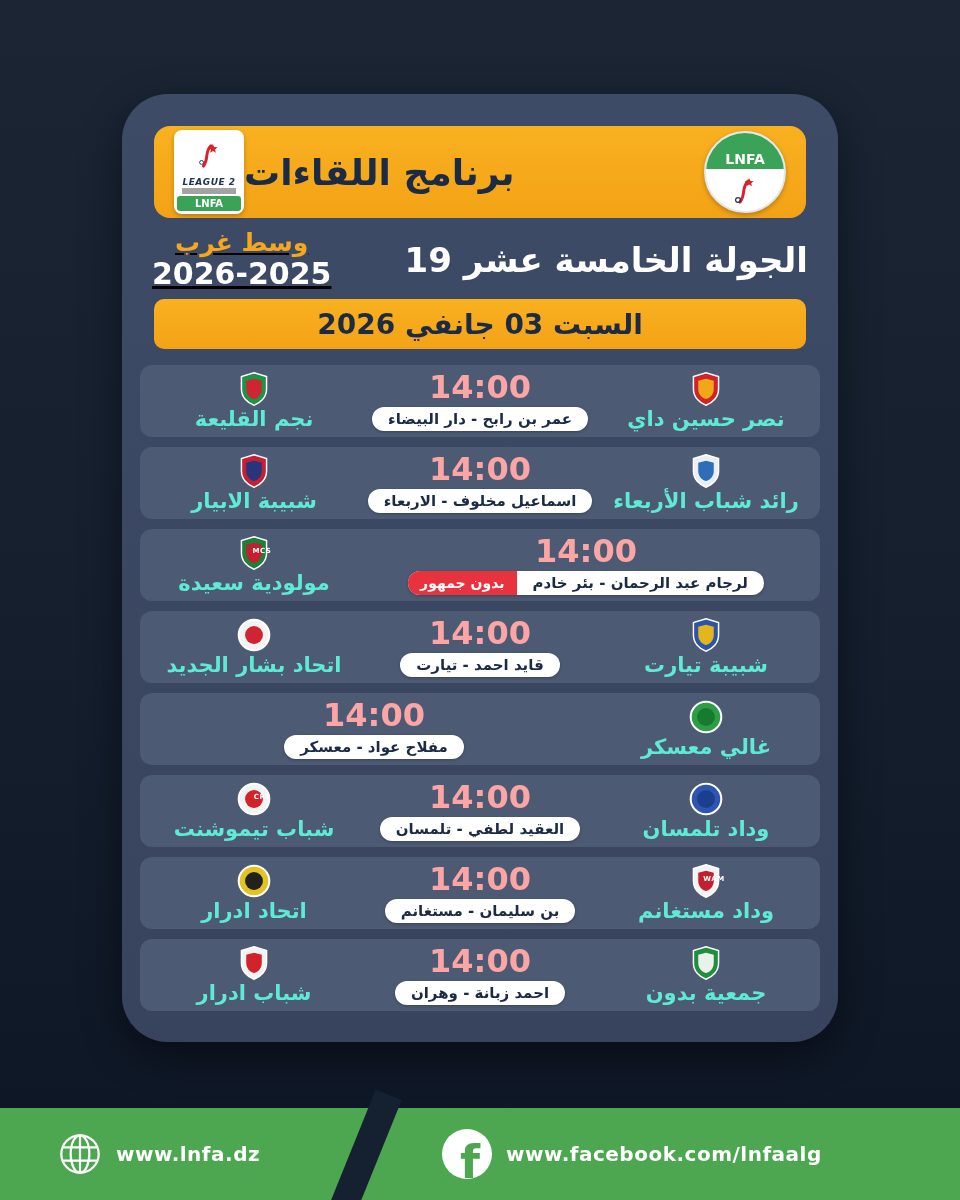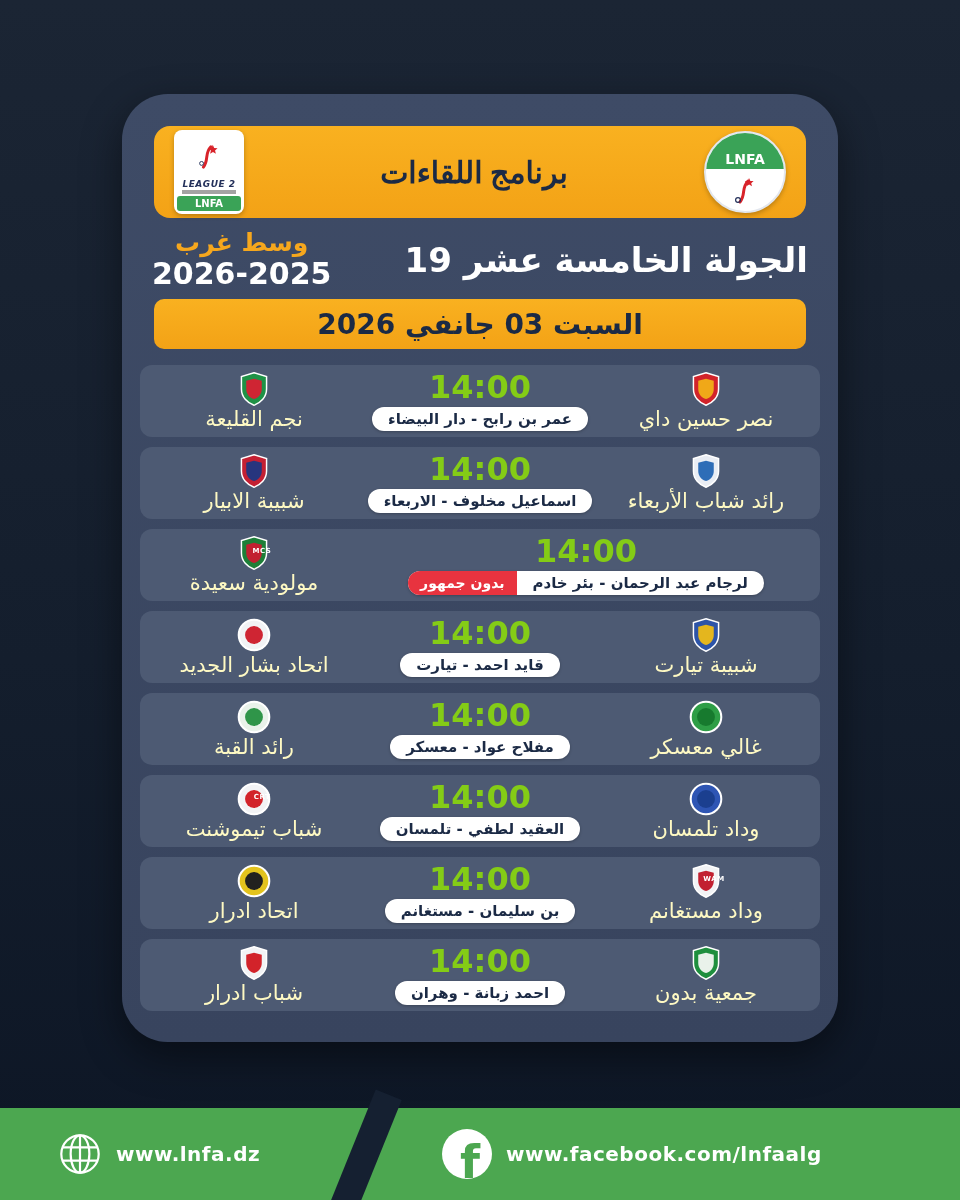--- a/index.html
+++ b/index.html
@@ -10,64 +10,64 @@
   
   .panel{position:absolute;left:122px;top:94px;width:716px;height:948px;
          background:linear-gradient(180deg,#3e4b66 0%,#38445e 100%);
          border-radius:46px;box-shadow:0 14px 40px rgba(0,0,0,.45);}
 
   
   .banner{width:652px;height:92px;margin:32px auto 0;border-radius:16px;
           background:linear-gradient(180deg,#f9b120,#f3a216);
           display:flex;align-items:center;justify-content:space-between;
           padding:0 20px;box-sizing:border-box;}
-  .poster-title{flex:1;text-align:center;font-size:30px;font-weight:800;color:#1b2a45;font-family:Liberation Serif, serif;}
+  .poster-title{flex:1;text-align:left;font-size:36px;font-weight:800;color:#1b2a45;}
 
   .l2-badge{width:70px;height:84px;background:#fff;border-radius:8px;
             display:flex;flex-direction:column;align-items:center;justify-content:flex-end;
             padding:3px;box-sizing:border-box;box-shadow:0 2px 5px rgba(0,0,0,.25);}
   .l2-fig{flex:1;display:flex;align-items:center;justify-content:center;width:100%;}
   .l2-league{font-size:9px;font-style:italic;font-weight:700;color:#23305a;letter-spacing:.5px;
-             border-bottom:4px solid #a3a3a3;padding-bottom:1px;margin-bottom:2px;white-space:nowrap;}
+             border-bottom:6px solid #a3a3a3;padding-bottom:1px;margin-bottom:2px;white-space:nowrap;}
   .l2-band{width:100%;background:#3aa357;color:#fff;font-size:10px;font-weight:800;
            text-align:center;border-radius:3px;padding:2px 0;}
 
   .lnfa-badge{width:78px;height:78px;border-radius:50%;background:#fff;overflow:hidden;
               border:2px solid #e3e7ee;display:flex;flex-direction:column;
               box-shadow:0 2px 5px rgba(0,0,0,.25);}
   .lnfa-top{height:34px;background:#3aa357;display:flex;align-items:flex-end;justify-content:center;
             color:#fff;font-size:14px;font-weight:800;padding-bottom:2px;}
   .lnfa-bottom{flex:1;display:flex;align-items:center;justify-content:center;}
 
   
   .subheader{width:656px;margin:9px auto 0;display:flex;direction:rtl;
              justify-content:space-between;align-items:center;min-height:66px;}
   .round-title{font-size:34px;font-weight:800;color:#fff;white-space:nowrap;}
-  .group-season{text-align:center;direction:rtl;}
+  .group-season{text-align:center;direction:rtl;text-decoration:underline;}
   .group-label{font-size:25px;font-weight:800;color:#f6a71d;line-height:1.1;}
   .season-label{font-size:30px;font-weight:800;color:#fff;line-height:1.15;direction:ltr;}
 
   
   .datebar{width:652px;height:50px;margin:6px auto 16px;border-radius:10px;
            background:linear-gradient(180deg,#f9b120,#f3a216);
            display:flex;align-items:center;justify-content:center;
            font-size:28px;font-weight:800;color:#1b2a45;direction:rtl;}
 
   
   .matches{width:680px;margin:12px auto 0;display:flex;flex-direction:column;gap:10px;}
   .match-row{height:72px;background:#4d5a73;border-radius:12px;display:flex;direction:rtl;
              align-items:stretch;padding:4px 8px;box-sizing:border-box;}
   .team{width:212px;display:flex;flex-direction:column;align-items:center;justify-content:center;}
   .team-logo{position:relative;height:34px;width:34px;display:flex;align-items:center;justify-content:center;}
   .team-logo svg{height:100%;width:100%;}
   .mono{position:absolute;top:45%;left:8px;width:100%;transform:translateY(-50%);
         text-align:center;font-size:7px;font-weight:800;color:#fff;letter-spacing:.5px;}
-  .team-name{margin-top:1px;font-size:21px;font-weight:400;color:#fef9c3;white-space:nowrap;}
+  .team-name{margin-top:1px;font-size:21px;font-weight:700;color:#5eead4;white-space:nowrap;}
   .center{flex:1;display:flex;flex-direction:column;align-items:center;justify-content:center;}
-  .time{font-size:32px;font-weight:800;color:#84cc16;line-height:1;}
+  .time{font-size:32px;font-weight:800;color:#fca5a5;line-height:1;}
   .pill{margin-top:4px;background:#fff;border-radius:999px;overflow:hidden;
         display:flex;direction:rtl;align-items:stretch;box-shadow:0 1px 3px rgba(0,0,0,.25);}
   .stadium{padding:3px 16px;font-size:15px;font-weight:800;color:#1b2a45;white-space:nowrap;}
   .nofans{background:#e8333f;color:#fff;font-size:14px;font-weight:800;
           display:flex;align-items:center;padding:0 12px;white-space:nowrap;}
 
   
   .footer{position:absolute;left:0;bottom:0;width:960px;height:92px;background:#4ca750;}
   .footer-slash{position:absolute;left:350px;top:-18px;width:28px;height:132px;
                 background:#152031;transform:rotate(22deg);}
@@ -231,29 +231,20 @@
               </svg>
             </div>
             <div class="team-name">غالي معسكر</div>
           </div>
           <div class="center">
             <div class="time">14:00</div>
             <div class="pill">
               <span class="stadium">مفلاح عواد - معسكر</span>
             </div>
           </div>
-          <div class="team">
-            <div class="team-logo">
-              <svg viewBox="0 0 40 40">
-                <circle cx="20" cy="20" r="18" fill="#e9f2ea" stroke="#ffffff" stroke-width="2.4"></circle>
-                <circle cx="20" cy="20" r="10.5" fill="#2f9549"></circle>
-              </svg>
-            </div>
-            <div class="team-name">رائد القبة</div>
-          </div>
         </div>
         <div class="match-row">
           <div class="team">
             <div class="team-logo">
               <svg viewBox="0 0 40 40">
                 <circle cx="20" cy="20" r="18" fill="#2e55b4" stroke="#ffffff" stroke-width="2.4"></circle>
                 <circle cx="20" cy="20" r="10.5" fill="#1b3f8f"></circle>
               </svg>
             </div>
             <div class="team-name">وداد تلمسان</div>

